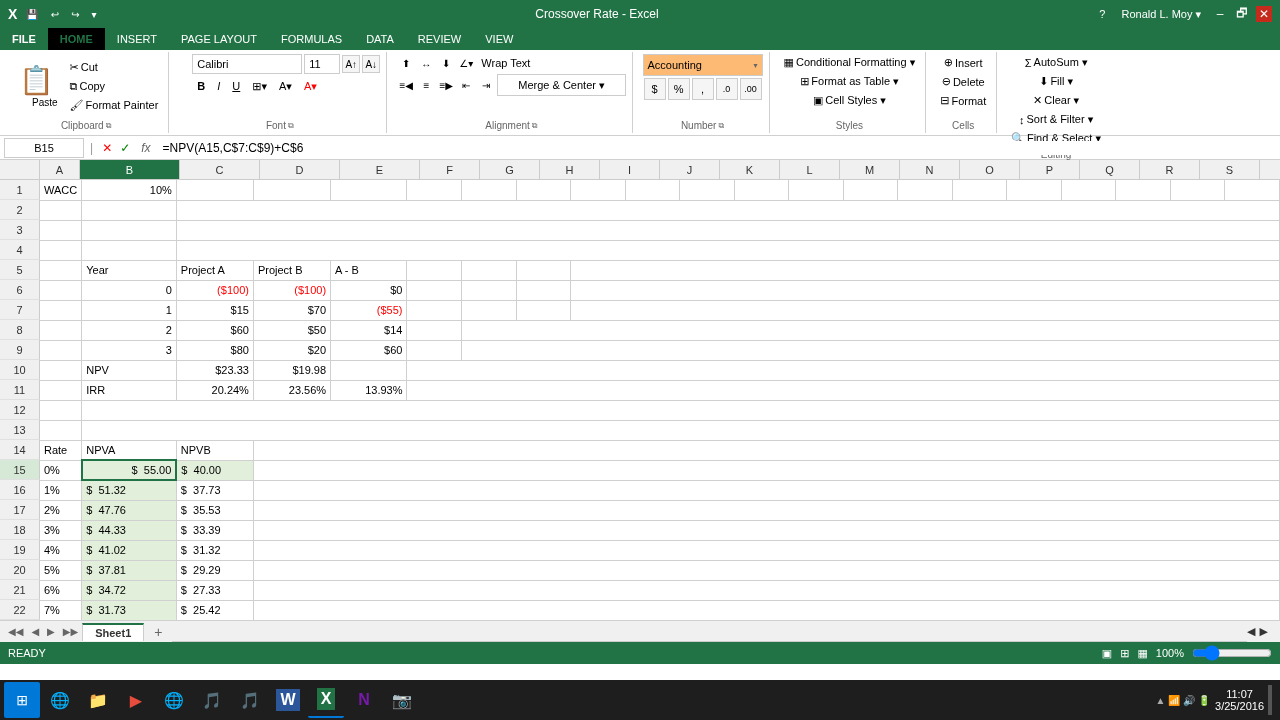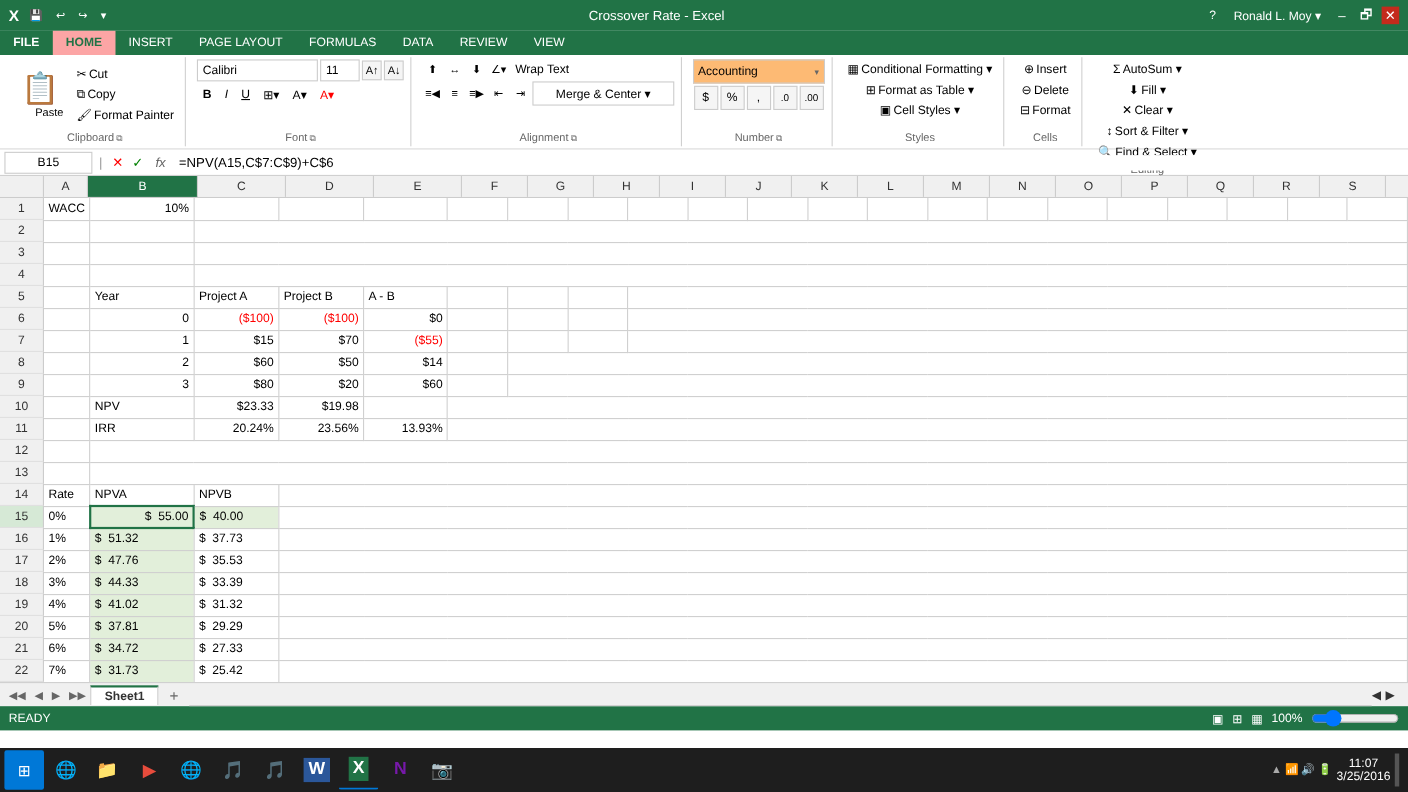--- a/index.html
+++ b/index.html
@@ -34,21 +34,21 @@
       padding: 3px 12px;
       font-size: 11px;
       color: white;
       cursor: pointer;
       height: 22px;
       display: flex;
       align-items: center;
       margin-top: 20px;
     }
     .ribbon-tab.active {
-      background: #fca5a5;
+      background: #000000;
       color: #217346;
       font-weight: bold;
     }
 
     
     .ribbon {
       background: #fff;
       border-bottom: 1px solid #d0d0d0;
       display: flex;
       height: 86px;
@@ -458,21 +458,21 @@
         </div>
       </div>
     </div>
     <div class="ribbon-group-label">
       <span>Clipboard</span>
       <span style="font-size:8px; cursor:pointer;">⧉</span>
     </div>
   </div>
 
   <div class="ribbon-group">
-    <div class="ribbon-group-content" style="flex-direction:column; gap:2px; align-items:flex-start;">
+    <div class="ribbon-group-content" style="flex-direction:column; gap:2px; align-items:flex-start;margin-left:13px;">
       <div class="font-row">
         <input class="font-name-box" value="Calibri" style="">
         <input class="font-size-box" value="11" style="">
         <div class="small-btn">A↑</div>
         <div class="small-btn">A↓</div>
       </div>
       <div class="font-row">
         <div class="format-btn bold">B</div>
         <div class="format-btn italic">I</div>
         <div class="format-btn underline">U</div>

